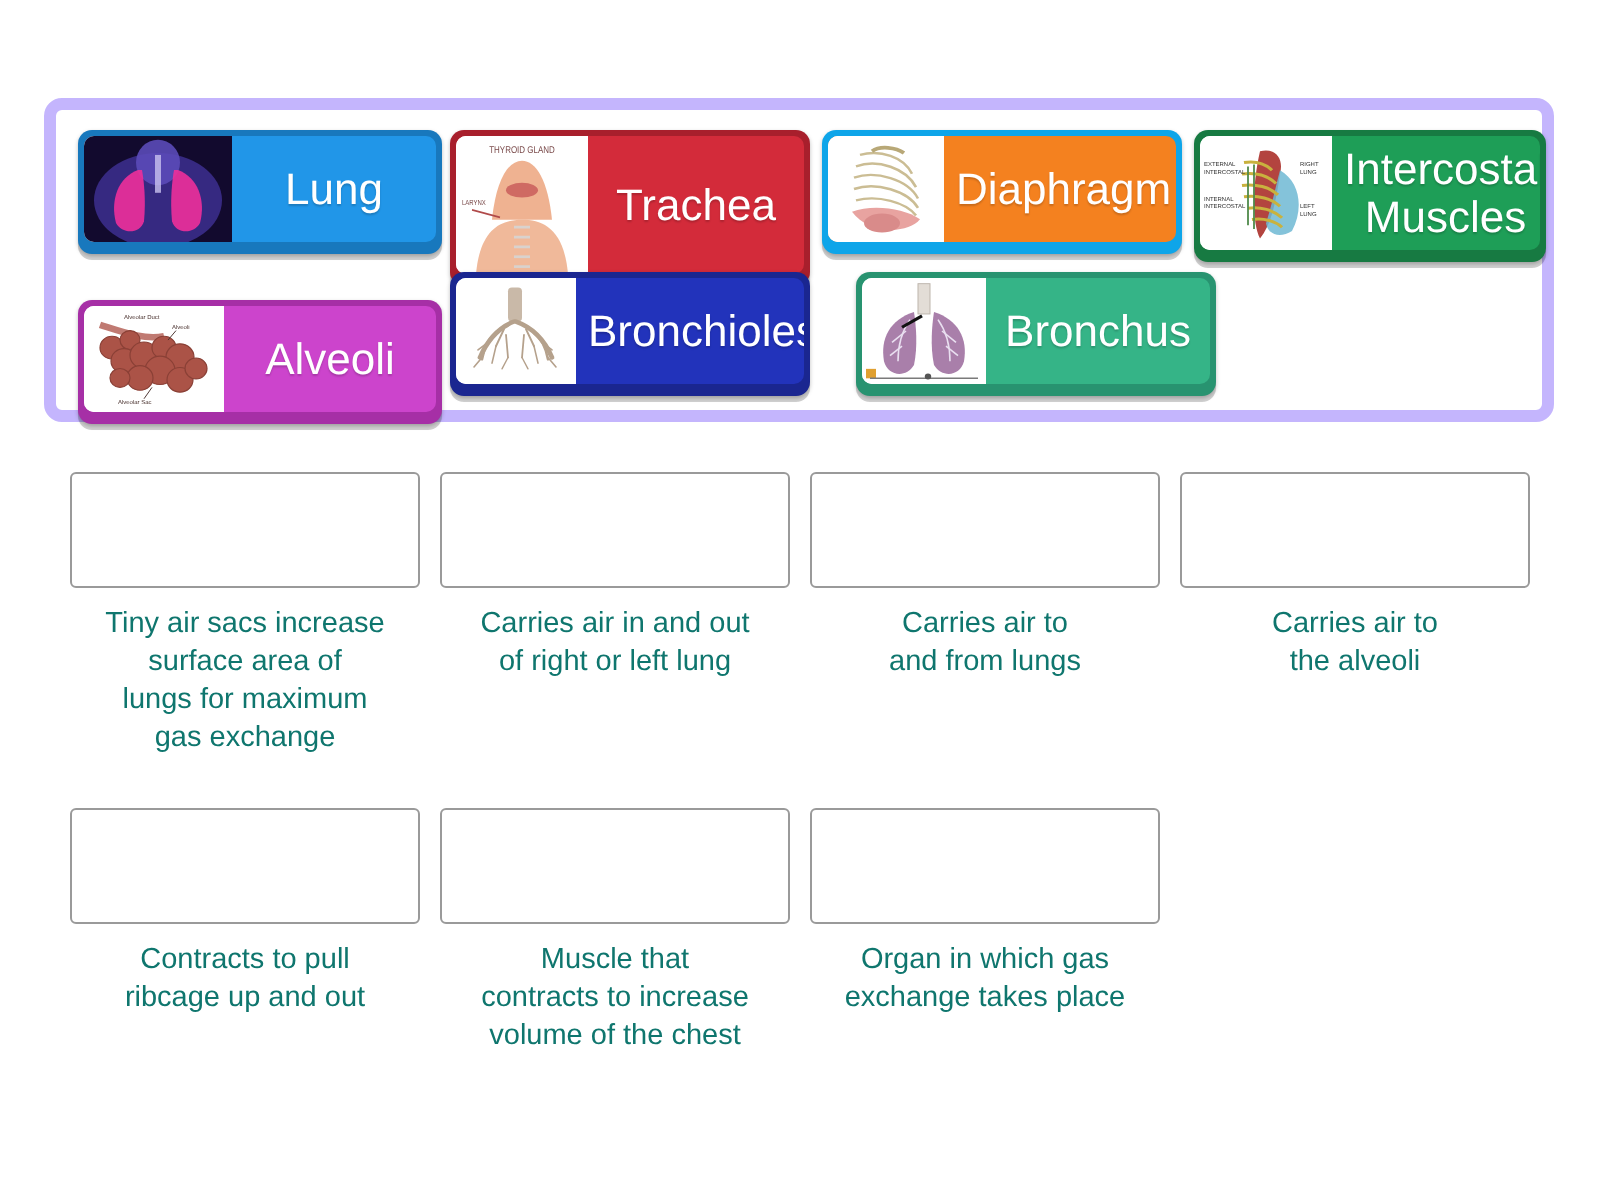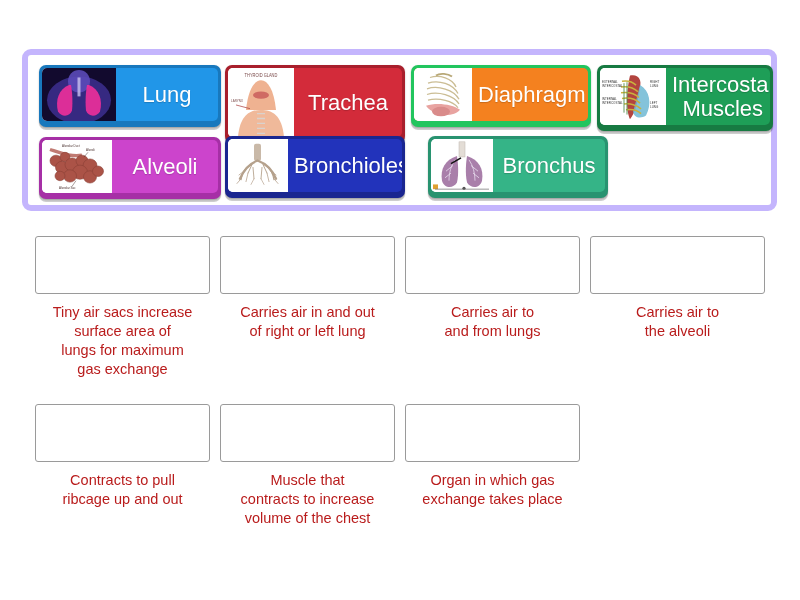--- a/index.html
+++ b/index.html
@@ -66,21 +66,21 @@
     background: #ffffff;
     border: 1px solid #9a9a9a;
     border-radius: 3px;
   }
   .slot-caption {
     margin-top: 9px;
     width: 175px;
     text-align: center;
     font-size: 14.5px;
     line-height: 19px;
-    color: #b91c1c;
+    color: #0f766e;
     white-space: pre-line;
   }
 </style>
 </head>
 <body>
 
 <div class="tile-bank">
 
   <div class="tile" id="tile-0" style="left: 11px; top: 10px; width: 182px; height: 62px; background: rgb(24, 120, 189);">
     <div class="tile-inner" id="inner-0" style="background: rgb(33, 150, 232);">
@@ -115,21 +115,21 @@
           </g>
           <line x1="8" y1="30" x2="22" y2="33" stroke="#b04a4a" stroke-width="0.7"></line>
           <text x="33" y="7" font-size="4" text-anchor="middle" fill="#7a4a4a" font-family="sans-serif">THYROID GLAND</text>
           <text x="3" y="28" font-size="3" fill="#7a4a4a" font-family="sans-serif">LARYNX</text>
         </svg>
       </div>
       <div class="tile-label">Trachea</div>
     </div>
   </div>
 
-  <div class="tile" id="tile-2" style="left: 383px; top: 10px; width: 180px; height: 62px; background: #22c55e;">
+  <div class="tile" id="tile-2" style="left: 383px; top: 10px; width: 180px; height: 62px; background: #0ea5e9;">
     <div class="tile-inner" id="inner-2" style="background: rgb(244, 129, 31);">
       <div class="thumb" style="width:58px;">
         <svg viewBox="0 0 58 56" preserveAspectRatio="none">
           <rect width="58" height="56" fill="#ffffff"></rect>
           <g stroke="#cbbd94" stroke-width="1.3" fill="none">
             <path d="M16 10 C26 7 38 11 42 20"></path>
             <path d="M14 16 C25 12 39 17 44 27"></path>
             <path d="M13 22 C24 18 40 23 45 33"></path>
             <path d="M13 28 C24 24 40 29 45 38"></path>
             <path d="M14 34 C25 31 39 35 44 42"></path>
@@ -172,21 +172,21 @@
             <text x="50" y="38">LEFT</text>
               <text x="50" y="42">LUNG</text>
           </g>
         </svg>
       </div>
       <div class="tile-label">Intercostal
 Muscles</div>
     </div>
   </div>
 
-  <div class="tile" id="tile-4" style="left: 11px; top: 82px; width: 182px; height: 62px; background: rgb(166, 47, 166);">
+  <div class="tile" id="tile-4" style="left: 11px; top: 95px; width: 182px; height: 62px; background: rgb(166, 47, 166);">
     <div class="tile-inner" id="inner-4" style="background: rgb(204, 68, 204);">
       <div class="thumb" style="width:70px;">
         <svg viewBox="0 0 70 56" preserveAspectRatio="none">
           <rect width="70" height="56" fill="#ffffff"></rect>
           <path d="M8 10 C20 14 30 18 40 16" stroke="#c07a72" stroke-width="3.5" fill="none"></path>
           <g fill="#ab5347" stroke="#8a4036" stroke-width="0.6">
             <circle cx="14" cy="22" r="6"></circle>
               <circle cx="23" cy="18" r="5"></circle>
             <circle cx="20" cy="29" r="6.5"></circle>
               <circle cx="30" cy="26" r="7"></circle>

